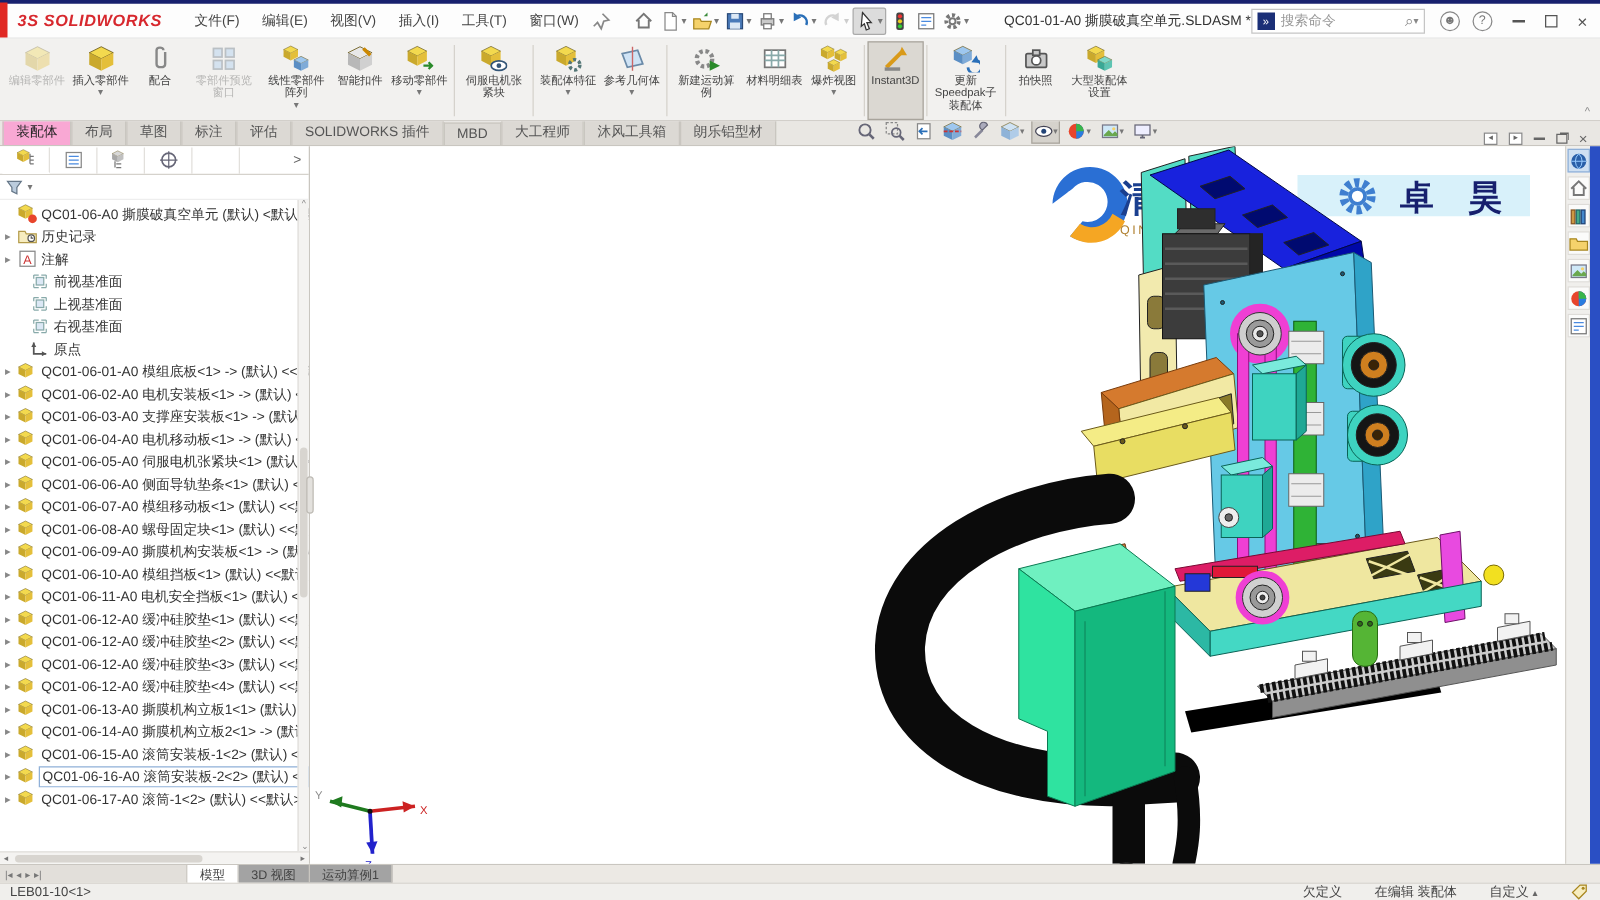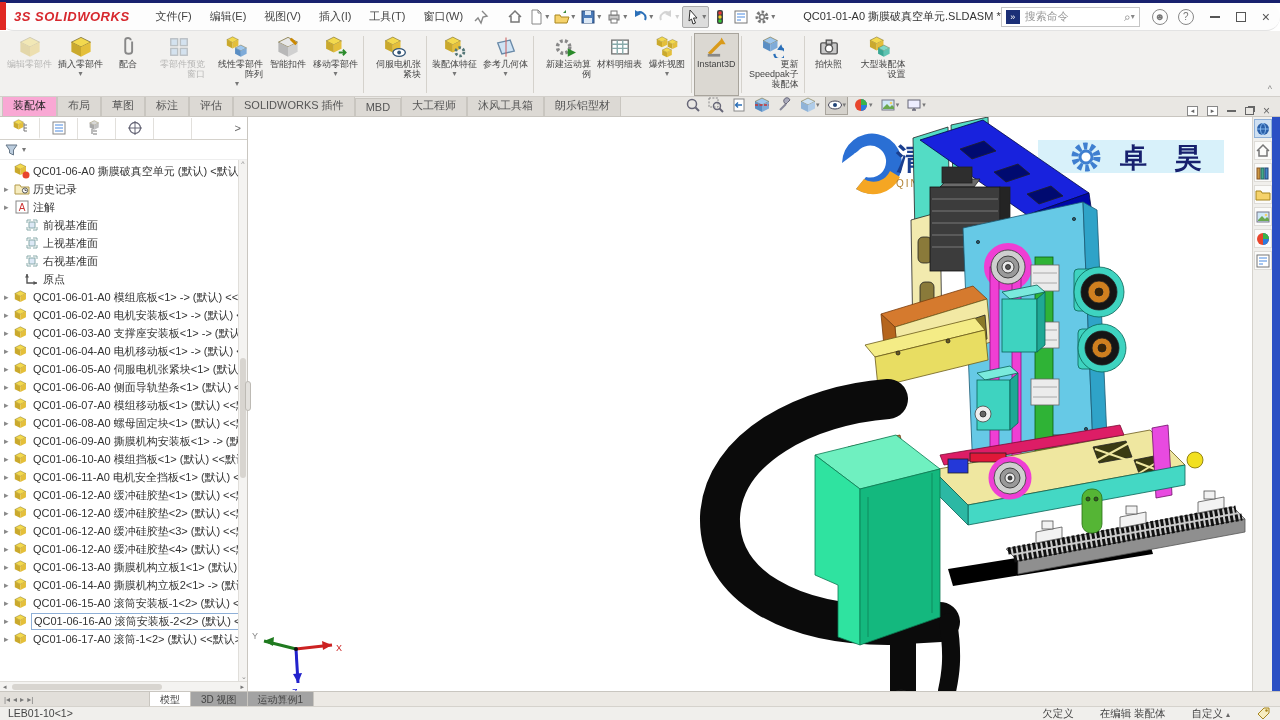--- a/index.html
+++ b/index.html
@@ -1,21 +1,21 @@
 <!DOCTYPE html>
 <html><head>
 <meta charset="utf-8">
 <style>
   * { box-sizing: border-box; margin:0; padding:0; }
   html,body { width:1280px; height:720px; overflow:hidden;
     font-family:"Liberation Sans","DejaVu Sans",sans-serif; font-size:11px; color:#333; background:#fff;}
   .topline{height:3px;background:#18216e;position:relative;}
   .redmark{position:absolute;left:0;top:2px;width:6px;height:28px;background:#e02823;z-index:9;}
   
-  .titlebar{height:28px;background:#fdfdfd;display:flex;align-items:center;padding:0 6px 0 14px;border-bottom:1px solid #e3e3e3;border-radius:14px;}
+  .titlebar{height:28px;background:#fdfdfd;display:flex;align-items:center;padding:0 6px 0 14px;border-bottom:1px solid #e3e3e3;}
   .brand{color:#d7282e;font-weight:bold;font-style:italic;font-size:13px;letter-spacing:.5px;margin-right:18px;white-space:nowrap;}
   .menus{display:flex;gap:2px;}
   .menu{padding:3px 8px;color:#444;white-space:nowrap;cursor:default;}
   .qa{display:flex;align-items:center;margin-left:14px;gap:1px;}
   .qabtn{display:flex;align-items:center;padding:2px 2px;border-radius:2px;}
   .qabtn .dd{font-size:8px;color:#777;margin-left:1px;}
   .qabtn.disabled{opacity:.35;}
   .qabtn.sel{background:#dcdcdc;border:1px solid #aaa;}
   .doctitle{margin-left:26px;white-space:nowrap;color:#333;}
   .searchbox{margin-left:auto;display:flex;align-items:center;width:210px;height:20px;border:1px solid #c5c5c5;background:#fff;padding:0 4px;}
@@ -23,21 +23,21 @@
   .searchtext{color:#999;flex:1;}
   .mag{color:#888;font-size:12px;}
   .titleicons{display:flex;align-items:center;gap:10px;margin-left:12px;}
   .circleicon{width:16px;height:16px;border:1px solid #888;border-radius:50%;display:flex;align-items:center;justify-content:center;color:#777;font-size:10px;}
   .winbtns{display:flex;align-items:center;gap:16px;margin-left:16px;margin-right:4px;color:#555;}
   .minb{width:10px;border-top:2px solid #555;display:inline-block;}
   .maxb{width:10px;height:10px;border:1.5px solid #555;display:inline-block;}
   .closeb{font-size:14px;line-height:10px;}
   
   .ribbon{height:66px;background:#f2f1ef;border-bottom:1px solid #d2cfca;display:flex;align-items:stretch;padding:2px 2px 0 4px;position:relative;}
-  .rbtn{min-width:44px;max-width:58px;padding:2px 2px;display:flex;flex-direction:column;align-items:center;text-align:right;font-size:9px;line-height:10px;color:#444;border:1px solid transparent;}
+  .rbtn{min-width:44px;max-width:58px;padding:2px 2px;display:flex;flex-direction:column;align-items:center;text-align:center;font-size:9px;line-height:10px;color:#444;border:1px solid transparent;}
   .rbtn .ric{height:22px;display:flex;align-items:center;margin-bottom:1px;}
   .rbtn .dd{font-size:8px;color:#777;}
   .rbtn.disabled{opacity:.35;}
   .rbtn.active{background:#dbd8d2;border:1px solid #a8a49c;}
   .rsep{width:1px;background:#d5d2cc;margin:3px 2px;}
   .ribcollapse{position:absolute;right:8px;bottom:2px;color:#888;font-size:9px;}
   
   .tabrow{height:20px;background:#e9e7e3;display:flex;align-items:flex-end;border-bottom:1px solid #c9c6c0;}
   .ctab{padding:2px 10px 3px;border:1px solid #c9c6c0;border-bottom:none;background:#dcd9d4;color:#555;white-space:nowrap;font-size:11px;}
   .ctab.active{background:#f9a8d4;color:#222;}
@@ -72,21 +72,21 @@
   .viewport{flex:1;position:relative;background:#fff;overflow:hidden;}
   .taskpane{width:20px;background:#f0efec;border-left:1px solid #d5d2cc;display:flex;flex-direction:column;align-items:center;padding-top:2px;gap:3px;}
   .tpbtn{width:18px;height:19px;display:flex;align-items:center;justify-content:center;border:1px solid #dedcd8;background:#fbfbfa;}
   .tpbtn.active{background:#cfe0f2;border-color:#8fb0d8;}
   .blueedge{width:8px;background:#2a4fc4;}
   
   .bottabs{height:15px;background:#ece9e4;border-top:1px solid #c9c6c0;display:flex;align-items:stretch;font-size:10px;}
   .navbox{width:150px;border-right:1px solid #c9c6c0;display:flex;align-items:center;justify-content:flex-start;gap:3px;padding-left:4px;color:#777;font-size:8px;background:#e2dfda;}
   .btab{padding:1px 10px 0;border-right:1px solid #c9c6c0;display:flex;align-items:center;color:#444;background:#a3a3a3;}
   .btab.active{background:#fff;}
-  .statusbar{height:14px;background:#f0efec;border-top:1px solid #d5d2cc;display:flex;padding:0 8px;font-size:10.5px;color:#444;}
+  .statusbar{height:14px;background:#f0efec;border-top:1px solid #d5d2cc;display:flex;align-items:center;padding:0 8px;font-size:10.5px;color:#444;}
   .stright{margin-left:auto;display:flex;align-items:center;gap:26px;}
   .stup{font-size:8px;color:#666;}
   svg{display:block;}
 </style>
 </head>
 <body>
 
 <div class="topline">
     <div class="redmark"></div>
   </div>

